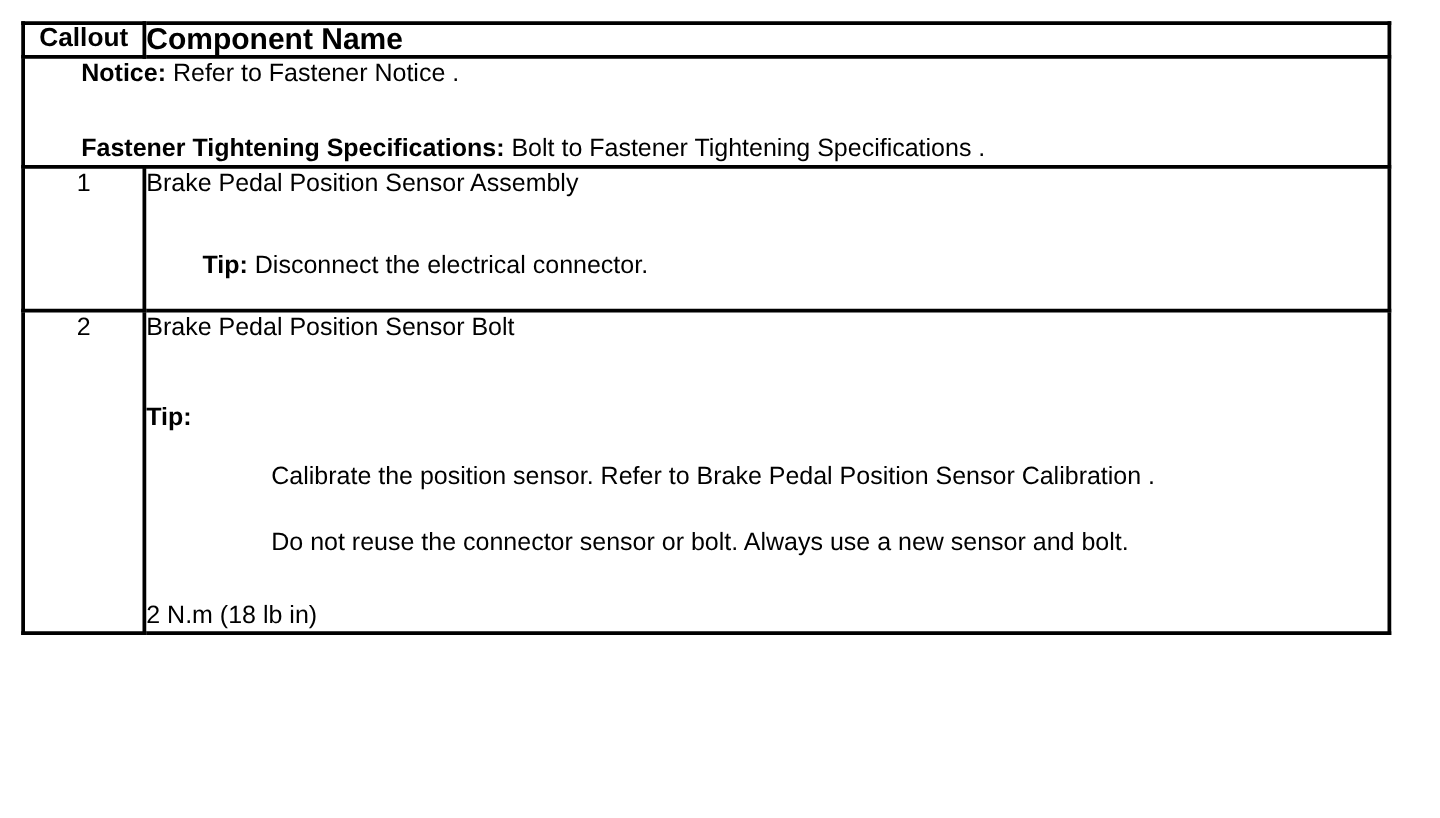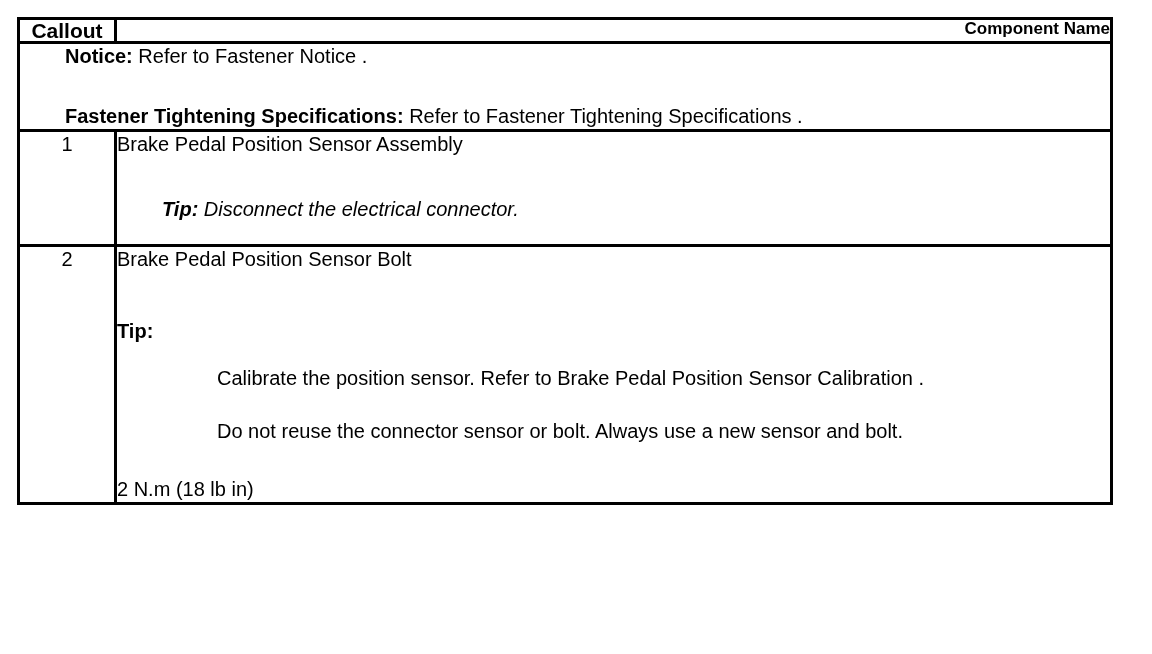--- a/index.html
+++ b/index.html
@@ -46,23 +46,23 @@
   .hdr-callout {
     width: 97px;
     text-align: center;
     font-weight: bold;
     font-size: 21px;
     line-height: 1.0;
     padding: 6px 4px 7px 4px;
     white-space: nowrap;
   }
   .hdr-component {
-    text-align: right;
+    text-align: left;
     font-weight: bold;
-    font-size: 17px;
+    font-size: 24px;
     line-height: 1.0;
     padding: 6px 4px 7px 4px;
   }
 
   
   .notice-cell {
     padding: 30px 8px 14px 8px;
     font-size: 20px;
     line-height: 1.25;
   }
@@ -96,21 +96,20 @@
   }
   .desc-title {
     margin: 0;
     padding: 0;
     white-space: nowrap;
   }
   .tip-line {
     margin: 40px 0 0 0;
     padding: 0;
     white-space: nowrap;
-    font-style: italic;
   }
   .tip-label-only {
     margin: 47px 0 0 0;
     padding: 0;
     font-weight: bold;
     white-space: nowrap;
   }
   .tip-sub {
     margin: 22px 0 0 100px;
     padding: 0;
@@ -146,21 +145,21 @@
         <th class="hdr-callout">Callout</th>
         <th class="hdr-component">Component Name</th>
       </tr>
 
       <tr>
         <td class="notice-cell" colspan="2">
           <p class="notice-line">
             <span class="lbl-bold">Notice:</span><span> Refer to Fastener Notice .</span>
           </p>
           <p class="notice-line">
-            <span class="lbl-bold">Fastener Tightening Specifications:</span><span> Refer to Fastener Tightening Specifications .</span>
+            <span class="lbl-bold">Fastener Tightening Specifications:</span><span> Bolt to Fastener Tightening Specifications .</span>
           </p>
         </td>
       </tr>
 
       <tr class="row-one">
         <td class="callout-num">1</td>
         <td class="desc-cell">
           <p class="desc-title">Brake Pedal Position Sensor Assembly</p>
           <p class="tip-line">
             <span class="lbl-bold">Tip:</span><span> Disconnect the electrical connector.</span>

